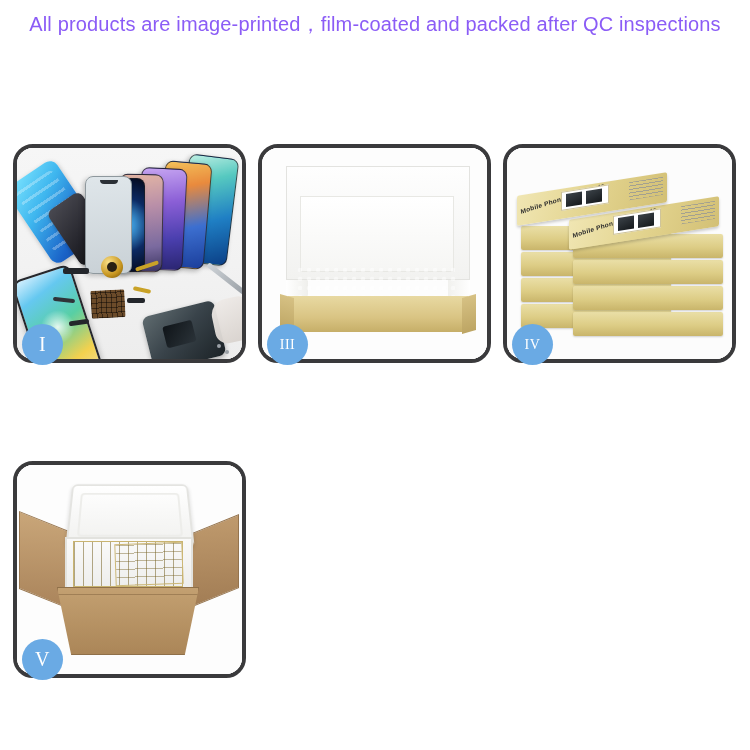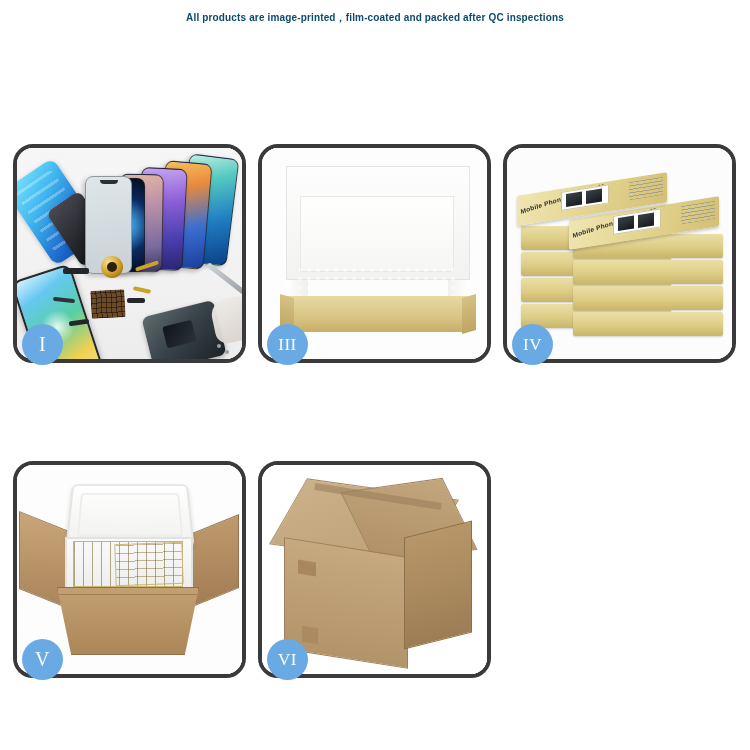--- a/index.html
+++ b/index.html
@@ -37,24 +37,24 @@
     font-weight: 400;
     letter-spacing: 1.6px;
     color: #1b1b1b;
     line-height: 1.05;
     white-space: nowrap;
   }
   .subtitle {
     margin: 0;
     padding-top: 11px;
     font-family: "Liberation Sans", sans-serif;
-    font-size: 10px;
-    font-weight: 700;
+    font-size: 20px;
+    font-weight: 400;
     letter-spacing: 0.15px;
-    color: #0c4a6e;
+    color: #8b5cf6;
     white-space: nowrap;
   }
 
   
   .grid {
     position: absolute;
     left: 13px;
     top: 144px;
     width: 724px;
     height: 535px;
@@ -88,21 +88,21 @@
     border-radius: 50%;
     background: #6aaae4;
     color: #ffffff;
     font-family: "Liberation Serif", serif;
     font-size: 20px;
     line-height: 41px;
     text-align: center;
     letter-spacing: 0.5px;
     z-index: 5;
   }
-  .badge.wide { font-size: 17px; }
+  .badge.wide { font-size: 14px; }
 
   
   .scene1 { position:absolute; inset:0; background:
       linear-gradient(180deg,#f6f6f6 0%, #f2f2f2 55%, #ededed 100%); }
   .ph-blue {
     position: absolute; left: 8px; top: 18px; width: 58px; height: 92px;
     background: linear-gradient(150deg,#7fe6ff 0%, #3fb7ef 35%, #1a63c8 75%, #123f96 100%);
     border-radius: 9px; transform: rotate(-34deg);
     box-shadow: 0 2px 5px rgba(0,0,0,.25);
   }
@@ -512,29 +512,15 @@
           <div class="foamLid"></div>
           <div class="foamBody"></div>
           <div class="inner5"></div>
           <div class="inner5b"></div>
           <div class="carton5"></div>
         </div>
       </div>
       <div class="badge">V</div>
     </div>
 
-    <div class="panel">
-      <div class="panel-inner">
-        <div class="scene6">
-          <div class="c6-top"></div>
-          <div class="c6-top2"></div>
-          <div class="c6-seam"></div>
-          <div class="c6-front"></div>
-          <div class="c6-side"></div>
-          <div class="c6-tape1"></div>
-          <div class="c6-tape2"></div>
-        </div>
-      </div>
-      <div class="badge wide">VI</div>
-    </div>
 
   </div>
 </div>
 
 </body></html>

